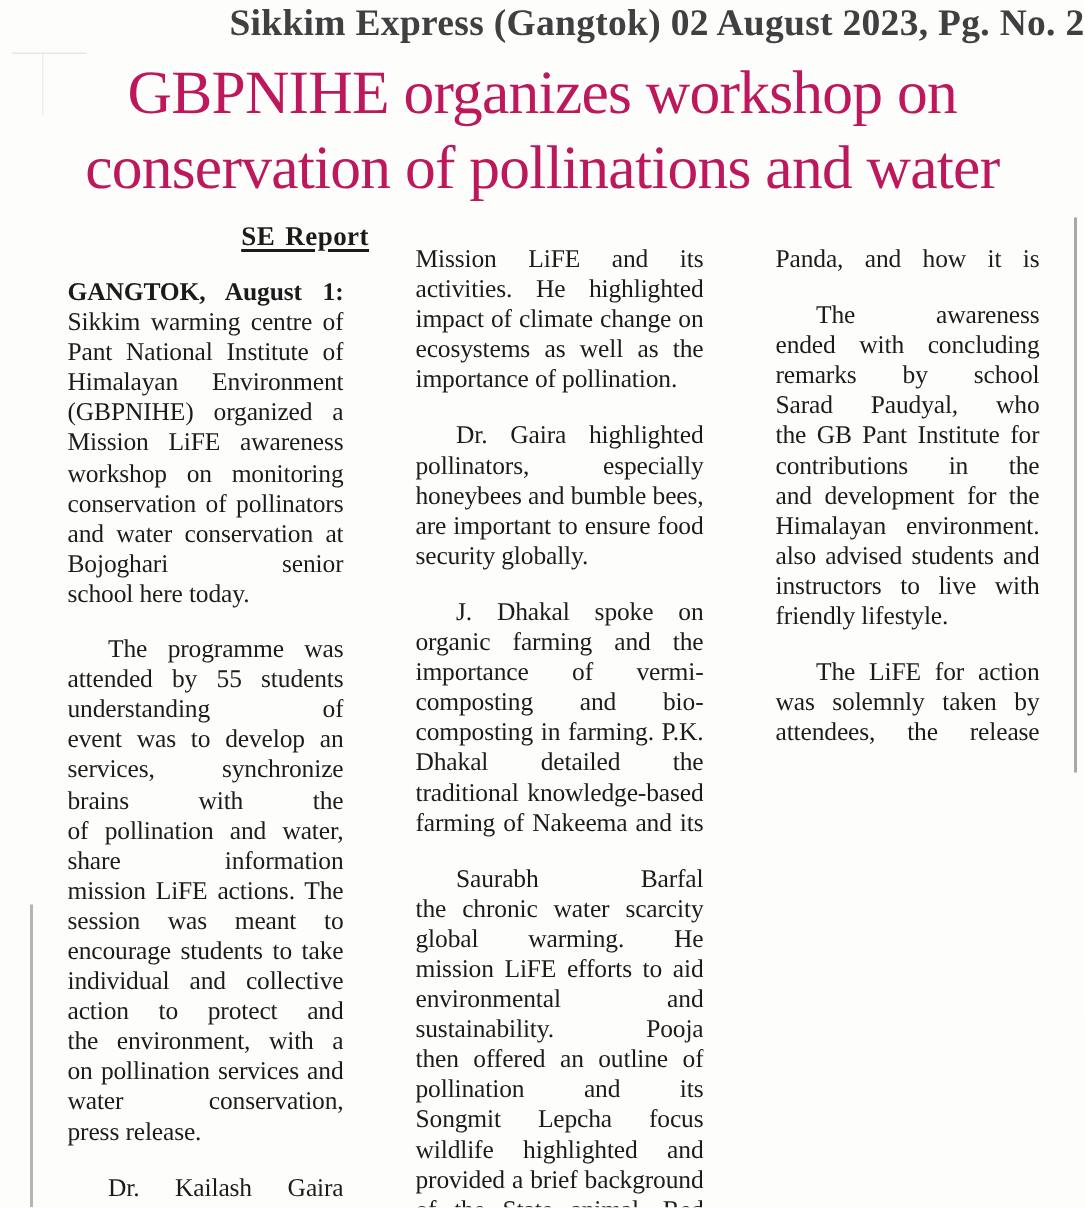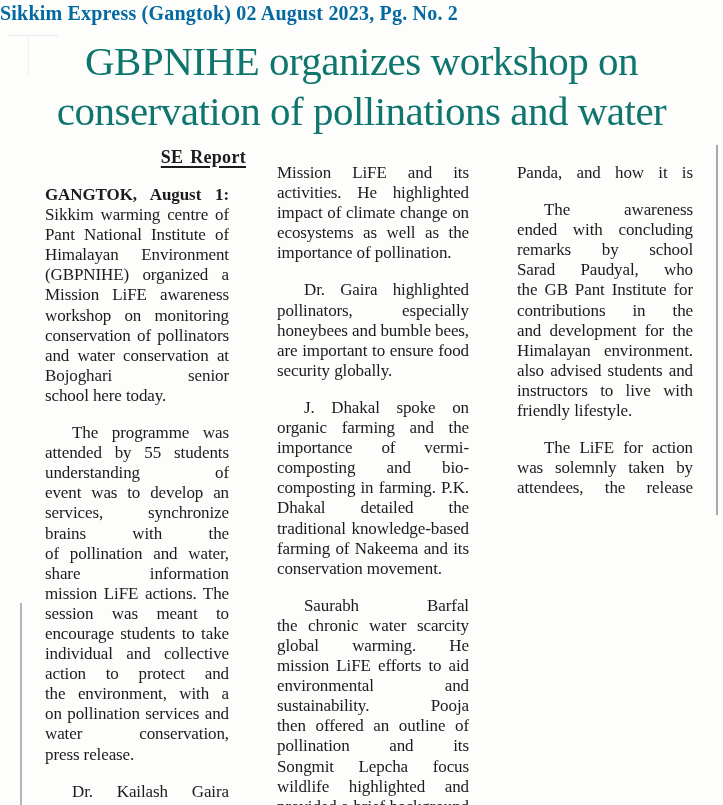--- a/index.html
+++ b/index.html
@@ -8,35 +8,35 @@
     width: 723px;
     height: 805px;
     background: #fdfdfc;
     overflow: hidden;
     font-family: "Liberation Serif", serif;
     color: #1b1b1b;
   }
   .masthead {
     position: absolute;
     top: 2px; left: 0; right: 0;
-    text-align: left;
-    font-size: 20px;
+    text-align: right;
+    font-size: 25px;
     font-weight: bold;
     letter-spacing: 0.2px;
-    color: #0369a1;
+    color: #404040;
   }
   .headline {
     position: absolute;
     top: 36px; left: 0; right: 0;
     text-align: center;
     font-size: 41px;
     line-height: 50px;
     font-weight: normal;
     letter-spacing: -0.5px;
-    color: #0f766e;
+    color: #be185d;
   }
   .columns {
     position: absolute;
     top: 146px;
     left: 28px;
     width: 682px;
     display: flex;
     gap: 14px;
   }
   .col { font-size: 17px; line-height: 20.1px; letter-spacing: -0.1px; }
@@ -146,21 +146,20 @@
         </div>
         <div class="para indent">
           <div class="line">J. Dhakal spoke on</div>
           <div class="line">organic farming and the</div>
           <div class="line">importance of vermi-</div>
           <div class="line">composting and bio-</div>
           <div class="line">composting in farming. P.K.</div>
           <div class="line">Dhakal detailed the</div>
           <div class="line">traditional knowledge-based</div>
           <div class="line">farming of Nakeema and its</div>
-          <div class="line last">conservation movement.</div>
         </div>
         <div class="para indent">
           <div class="line">Saurabh Barfal explained</div>
           <div class="line">the chronic water scarcity</div>
           <div class="line">global warming. He</div>
           <div class="line">mission LiFE efforts to aid in</div>
           <div class="line">environmental and livelihood</div>
           <div class="line">sustainability. Pooja Acharya</div>
           <div class="line">then offered an outline of</div>
           <div class="line">pollination and its importance.</div>

